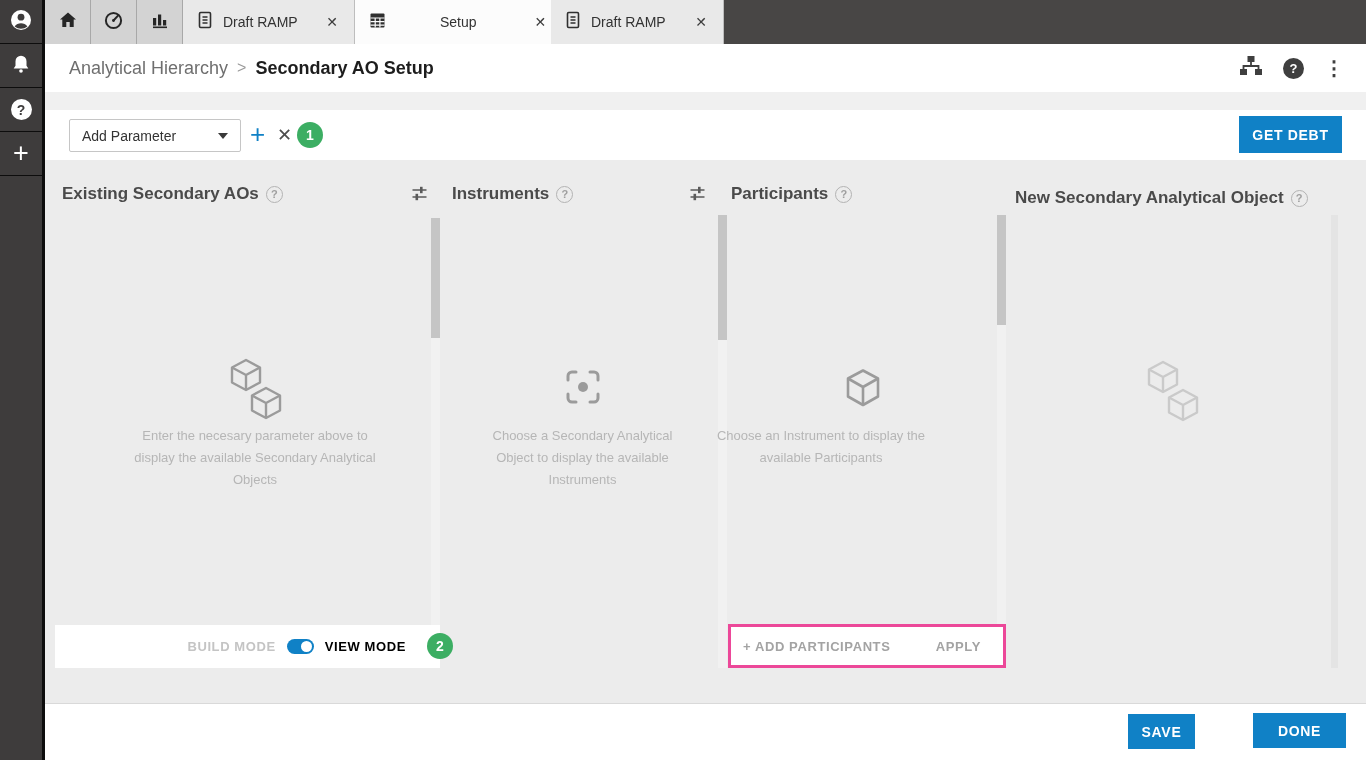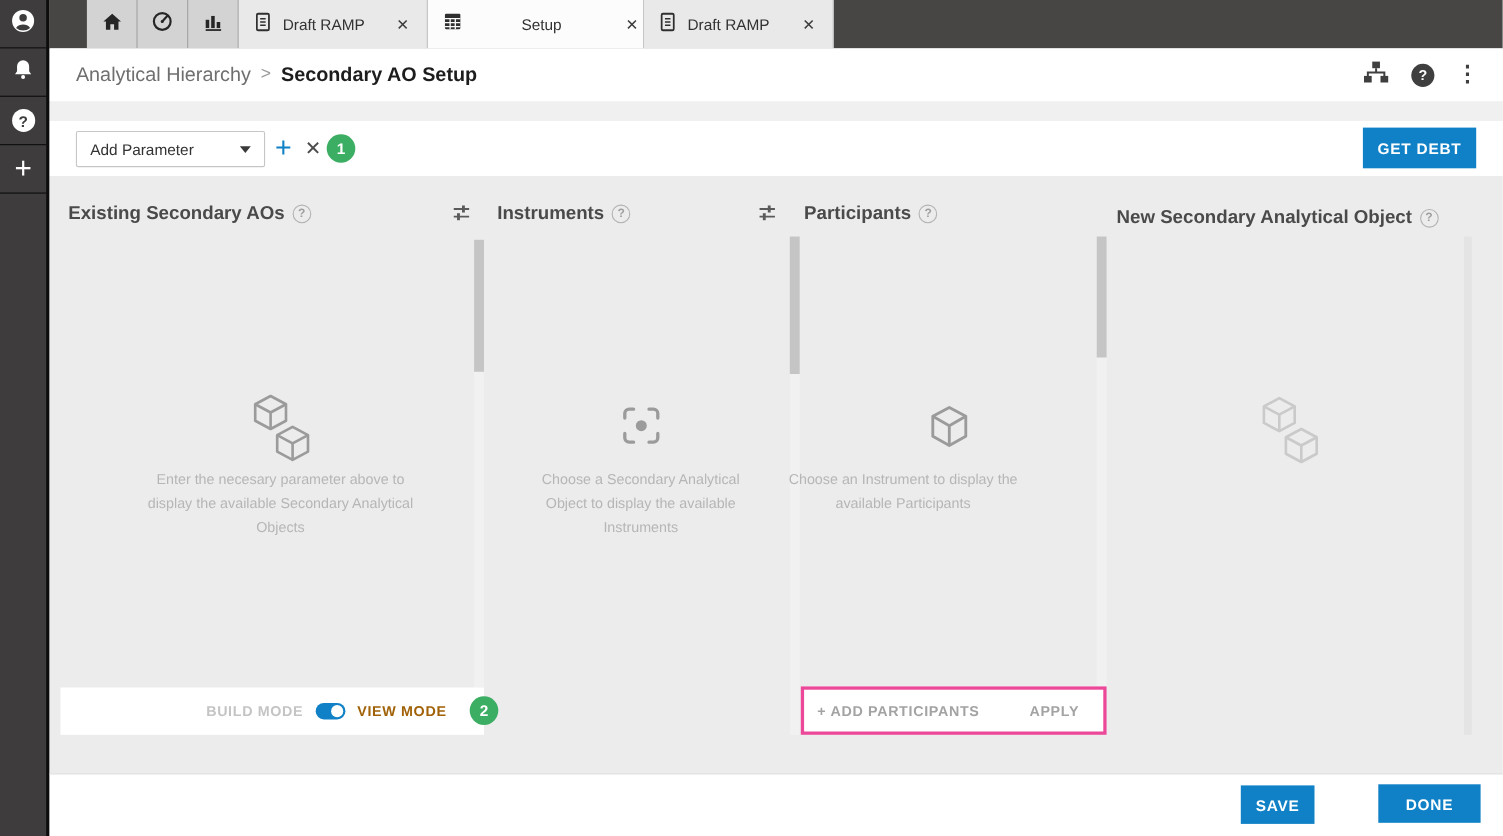--- a/index.html
+++ b/index.html
@@ -24,21 +24,21 @@
     cursor: pointer;
   }
   .side-plus { color: #fff; font-size: 27px; font-weight: 300; line-height: 1; }
   .side-help {
     width: 21px; height: 21px; border-radius: 50%; background: #fff;
     color: #3e3c3c; font-weight: bold; font-size: 14px;
     display: flex; align-items: center; justify-content: center;
   }
 
   
-  .topbar { left: 45px; top: 0; width: 1321px; height: 44px; background: #484645; display: flex; padding-left: 34px; }
+  .topbar { left: 45px; top: 0; width: 1321px; height: 44px; background: #484645; display: flex; }
   .nav-cell {
     width: 46px; height: 44px; background: #d3d3d3;
     border-right: 1px solid #a8a8a8;
     display: flex; align-items: center; justify-content: center; cursor: pointer;
   }
   .tab {
     height: 44px; display: flex; align-items: center;
     padding: 0 14px; background: #e9e9e9;
     border-right: 1px solid #bdbdbd;
     cursor: pointer;
@@ -131,21 +131,21 @@
   .text-3 { left: 696px; top: 425px; width: 250px; }
 
   
   .col1-footer {
     left: 55px; top: 625px; width: 385px; height: 43px; background: #fff;
     display: flex; align-items: center; justify-content: flex-end;
     gap: 11px; padding-right: 34px;
   }
   .mode-label { font-size: 13px; font-weight: bold; letter-spacing: 0.6px; white-space: nowrap; }
   .build-label { color: #c4c4c4; }
-  .view-label { color: #a16207; }
+  .view-label { color: #000000; }
   .toggle { width: 27px; height: 15px; border-radius: 8px; background: #1081c6; position: relative; cursor: pointer; flex: none; }
   .toggle-knob { position: absolute; right: 2px; top: 2px; width: 11px; height: 11px; border-radius: 50%; background: #fff; }
   .badge-2 { left: 427px; top: 633px; }
 
   .col3-footer {
     left: 728px; top: 624px; width: 278px; height: 44px; background: #fff;
     border: 3px solid #ec4899;
     display: flex; align-items: center; justify-content: space-between;
     padding: 0 22px 0 12px;
   }

